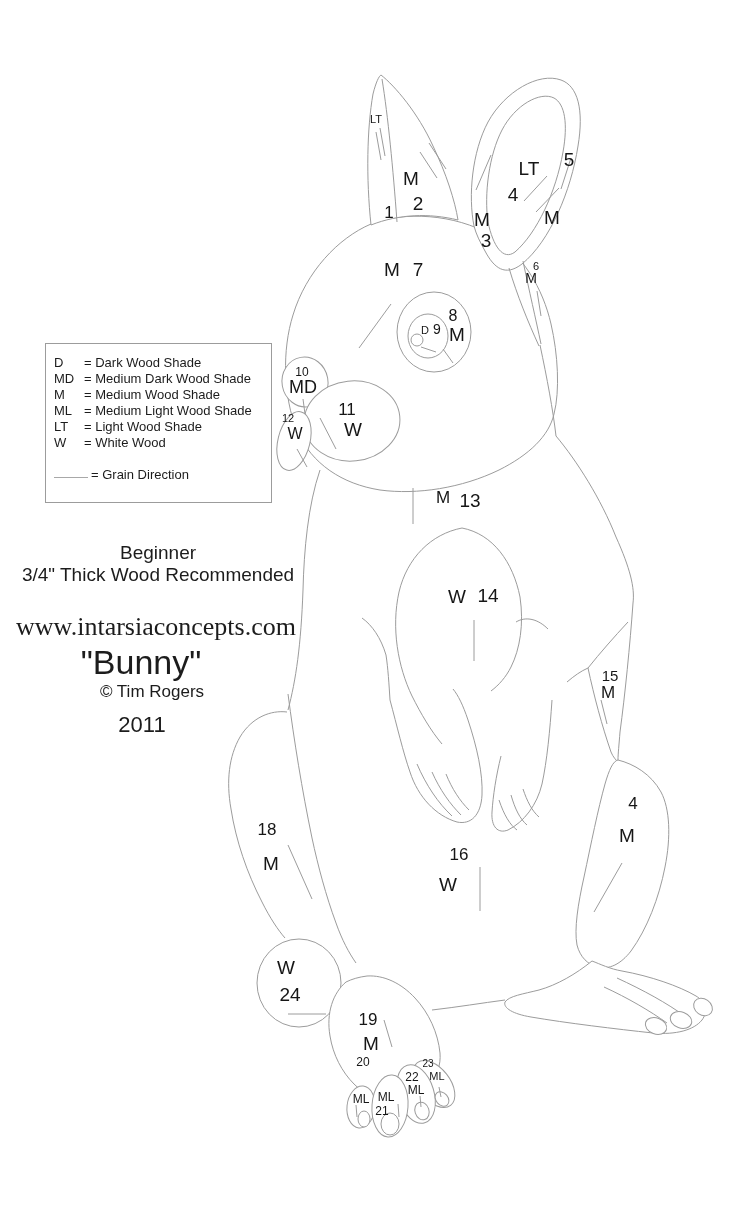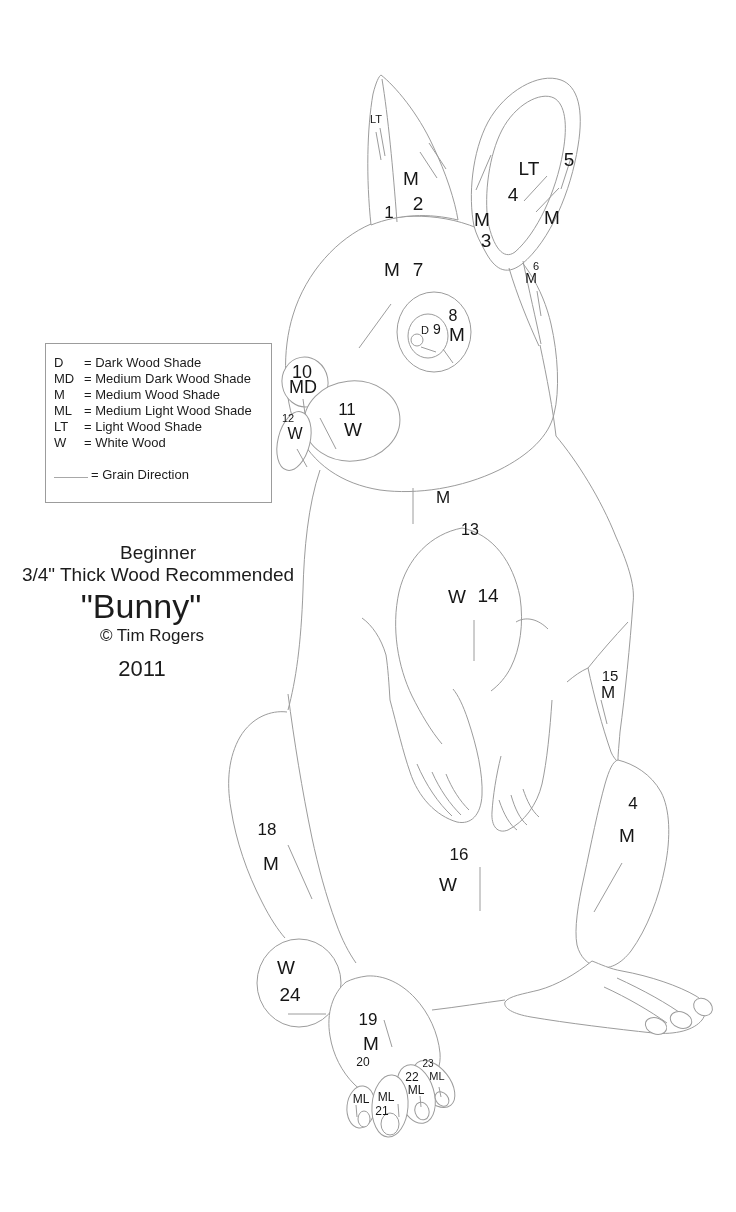--- a/index.html
+++ b/index.html
@@ -194,20 +194,21 @@
       <span class="legend-code">W</span>
       <span>= White Wood</span>
     </div>
     <div class="legend-grain-row">= Grain Direction</div>
     <div class="grain-sample"></div>
   </div>
 
   <div class="info">
     <div class="info-line">Beginner</div>
     <div class="info-line">3/4" Thick Wood Recommended</div>
+    <div class="info-website">www.intarsiaconcepts.com</div>
     <div class="info-title">"Bunny"</div>
     <div class="info-copyright">© Tim Rogers</div>
     <div class="info-year">2011</div>
   </div>
 
   <div id="labels">
       <div class="piece-label" style="left: 376px; top: 119px; font-size: 11px;">LT</div>
       <div class="piece-label" style="left: 389px; top: 212px; font-size: 17px;">1</div>
       <div class="piece-label" style="left: 411px; top: 178px; font-size: 19px;">M</div>
       <div class="piece-label" style="left: 418px; top: 203px; font-size: 19px;">2</div>
@@ -218,28 +219,28 @@
       <div class="piece-label" style="left: 569px; top: 159px; font-size: 19px;">5</div>
       <div class="piece-label" style="left: 552px; top: 217px; font-size: 19px;">M</div>
       <div class="piece-label" style="left: 536px; top: 266px; font-size: 11px;">6</div>
       <div class="piece-label" style="left: 531px; top: 278px; font-size: 14px;">M</div>
       <div class="piece-label" style="left: 392px; top: 269px; font-size: 19px;">M</div>
       <div class="piece-label" style="left: 418px; top: 269px; font-size: 19px;">7</div>
       <div class="piece-label" style="left: 453px; top: 316px; font-size: 16px;">8</div>
       <div class="piece-label" style="left: 457px; top: 334px; font-size: 19px;">M</div>
       <div class="piece-label" style="left: 425px; top: 330px; font-size: 11px;">D</div>
       <div class="piece-label" style="left: 437px; top: 329px; font-size: 14px;">9</div>
-      <div class="piece-label" style="left: 302px; top: 372px; font-size: 18px;">10</div>
+      <div class="piece-label" style="left: 302px; top: 372px; font-size: 12px;">10</div>
       <div class="piece-label" style="left: 303px; top: 387px; font-size: 18px;">MD</div>
       <div class="piece-label" style="left: 347px; top: 409px; font-size: 17px;">11</div>
       <div class="piece-label" style="left: 353px; top: 429px; font-size: 19px;">W</div>
       <div class="piece-label" style="left: 288px; top: 418px; font-size: 11px;">12</div>
       <div class="piece-label" style="left: 295px; top: 434px; font-size: 16px;">W</div>
       <div class="piece-label" style="left: 443px; top: 497px; font-size: 17px;">M</div>
-      <div class="piece-label" style="left: 470px; top: 500px; font-size: 16px; margin-top: 30px;">13</div>
+      <div class="piece-label" style="left: 470px; top: 500px; font-size: 19px;">13</div>
       <div class="piece-label" style="left: 457px; top: 596px; font-size: 19px;">W</div>
       <div class="piece-label" style="left: 488px; top: 595px; font-size: 19px;">14</div>
       <div class="piece-label" style="left: 610px; top: 675px; font-size: 15px;">15</div>
       <div class="piece-label" style="left: 608px; top: 692px; font-size: 17px;">M</div>
       <div class="piece-label" style="left: 459px; top: 854px; font-size: 17px;">16</div>
       <div class="piece-label" style="left: 448px; top: 884px; font-size: 19px;">W</div>
       <div class="piece-label" style="left: 633px; top: 803px; font-size: 17px;">4</div>
       <div class="piece-label" style="left: 627px; top: 835px; font-size: 19px;">M</div>
       <div class="piece-label" style="left: 267px; top: 829px; font-size: 17px;">18</div>
       <div class="piece-label" style="left: 271px; top: 863px; font-size: 19px;">M</div>

